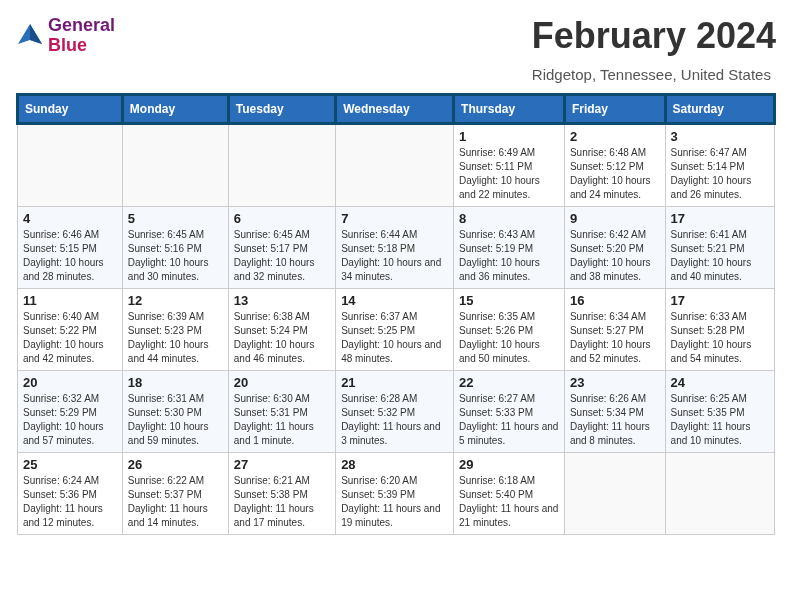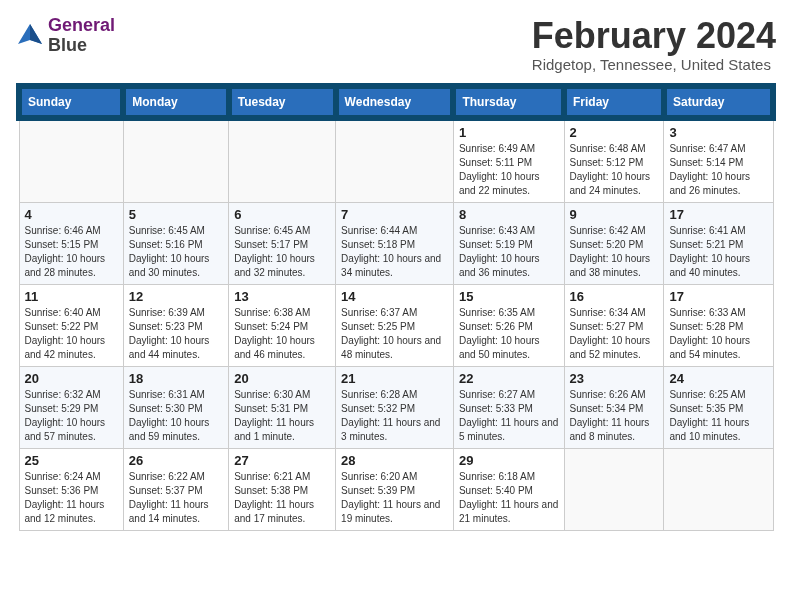--- a/index.html
+++ b/index.html
@@ -20,54 +20,54 @@
       display: flex;
       align-items: center;
       gap: 4px;
     }
     .logo-text {
       font-size: 18px;
       font-weight: bold;
       line-height: 1.1;
     }
     .logo-general { color: #701a75; }
-    .logo-blue { color: #404040; }
+    .logo-blue { color: #be185d; }
     .logo-icon {
       width: 28px;
       height: 28px;
     }
     .title-block {
       text-align: left;
     }
     .main-title {
       font-size: 36px;
       font-weight: bold;
       color: #333;
       line-height: 1.1;
     }
     .subtitle {
       font-size: 15px;
       color: #555;
-      margin-top: 0;
+      margin-top: 10px;
     }
     table {
       width: 100%;
       border-collapse: collapse;
       font-size: 11px;
     }
     thead tr {
       background-color: #2a6ebb;
       color: #fff;
     }
     thead th {
       padding: 6px 6px;
       text-align: left;
       font-size: 12px;
       font-weight: bold;
-      border: 6px solid #0c4a6e;
+      border: 3px solid #0c4a6e;
     }
     tbody tr {
       vertical-align: top;
     }
     tbody td {
       border: 1px solid #ccc;
       padding: 4px 5px;
       min-height: 80px;
       height: 80px;
       vertical-align: top;

